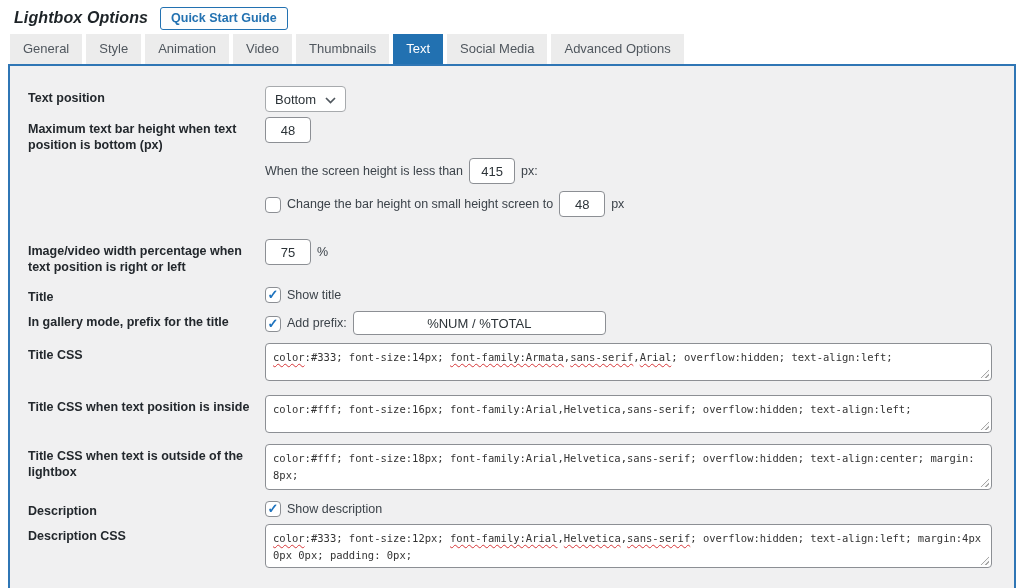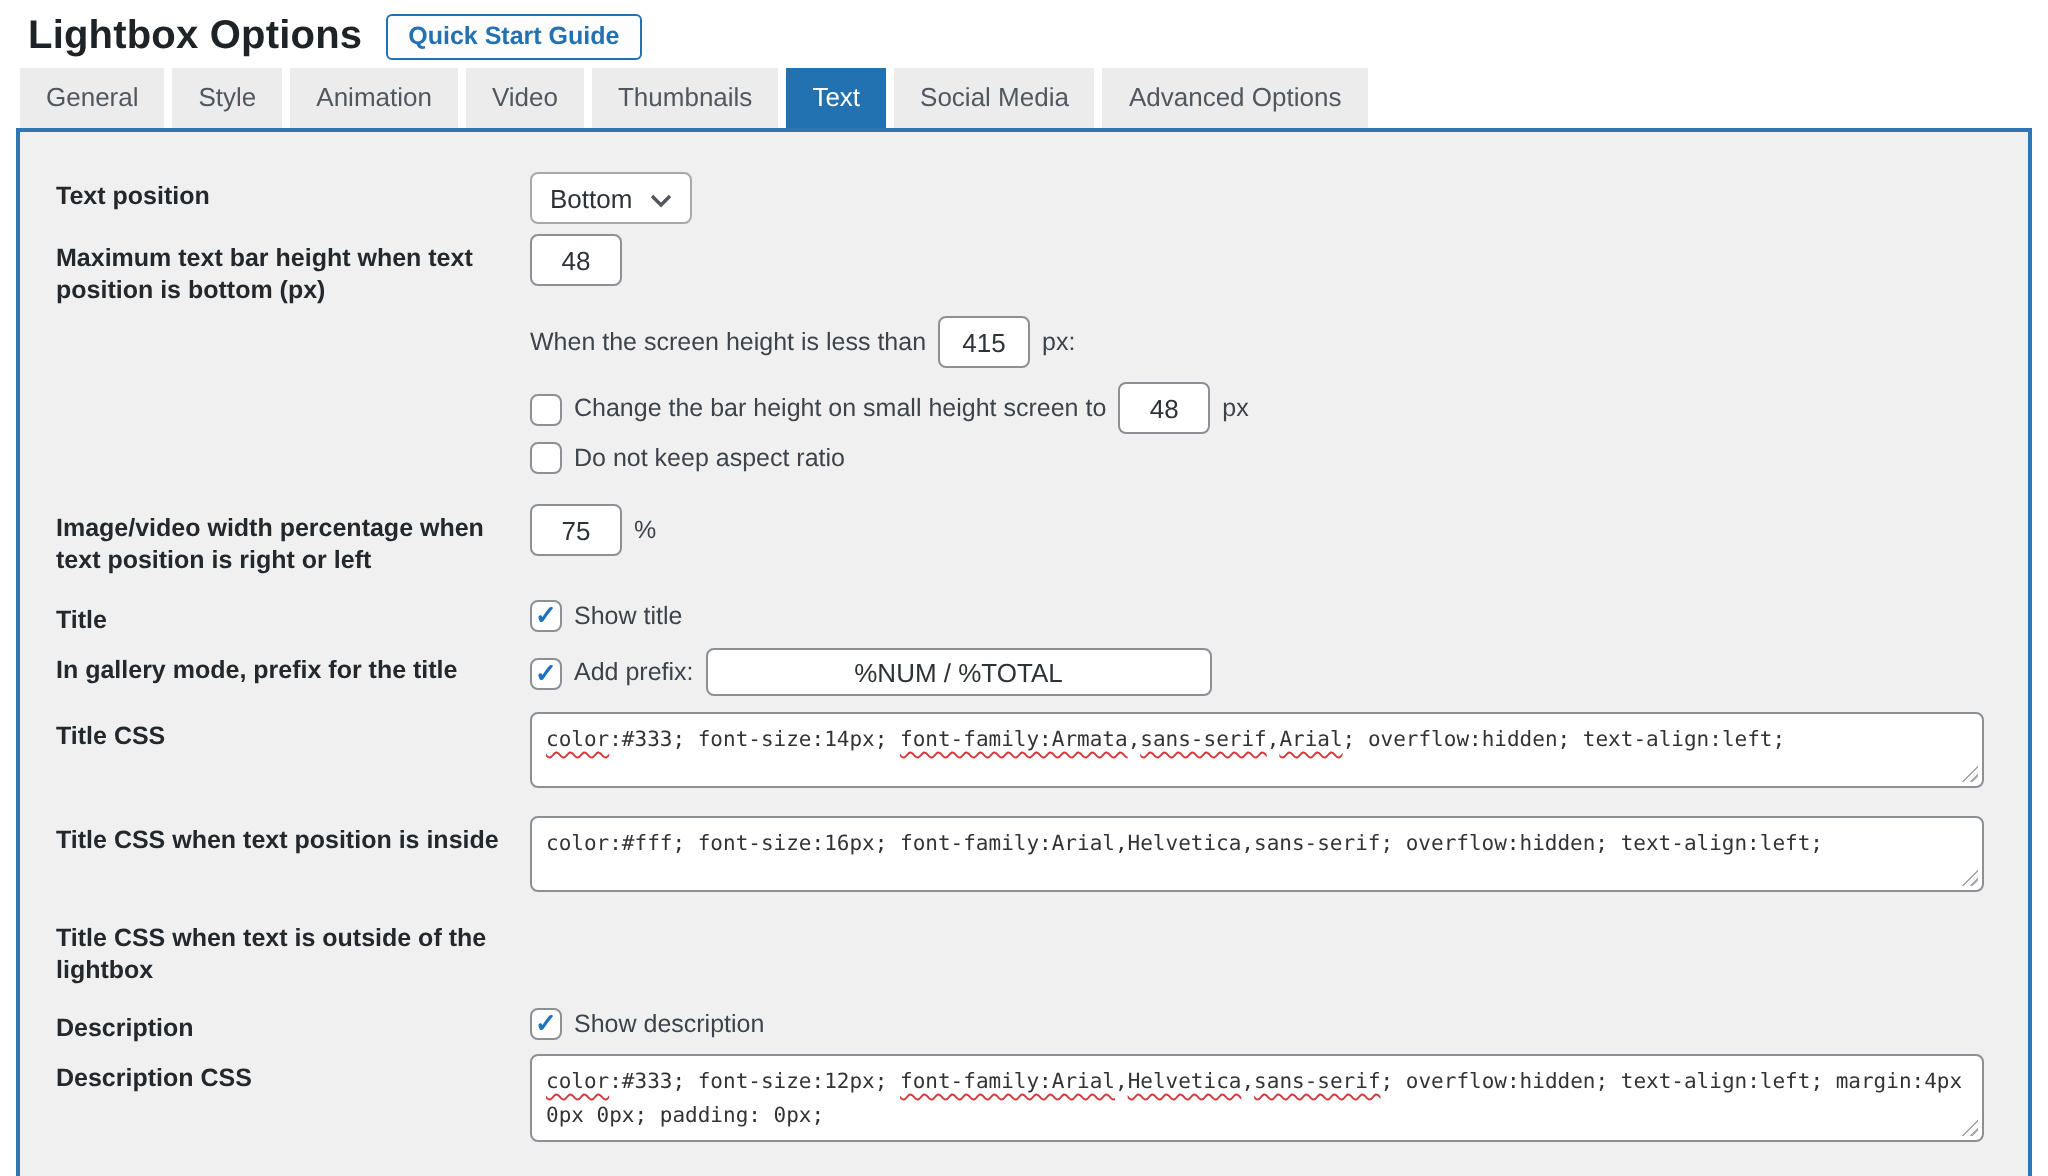--- a/index.html
+++ b/index.html
@@ -5,21 +5,21 @@
   * { box-sizing: border-box; margin: 0; padding: 0; }
   html,body { width:1024px; height:588px; overflow:hidden; }
   body {
     background:#fff;
     font-family:"Liberation Sans", sans-serif;
     color:#3c434a;
     font-size:13px;
   }
   
   .topbar { display:flex; align-items:center; gap:12px; padding:6px 0 0 14px; height:30px; }
-  .page-title { font-size:20px; font-weight:700; color:#1d2327; letter-spacing:.1px; }
+  .page-title { font-size:16px; font-weight:700; color:#1d2327; letter-spacing:.1px;font-style:italic; }
   .qsg-btn {
     display:inline-block; background:#fdfdfd; color:#2271b1;
     border:1px solid #2271b1; border-radius:3px;
     font-size:12.5px; font-weight:600; padding:3px 10px 4px; cursor:pointer;
     font-family:Liberation Sans, sans-serif;
   }
   
   .tabs { display:flex; gap:4px; padding-left:10px; margin-top:4px; }
   .tab {
     background:#ececec; color:#50575e; font-size:13px;
@@ -137,24 +137,20 @@
     <div class="field">
       <span class="checkbox"></span>
       <span class="cb-label">Change the bar height on small height screen to</span>
       <input type="text" class="num-input" value="48" style="">
       <span class="cb-label">px</span>
     </div>
   </div>
 
   <div class="row mb15">
     <div class="lbl"></div>
-    <div class="field">
-      <span class="checkbox"></span>
-      <span class="cb-label">Do not keep aspect ratio</span>
-    </div>
   </div>
 
   <div class="row mb11">
     <div class="lbl">Image/video width percentage when text position is right or left</div>
     <div class="field">
       <input type="text" class="num-input" value="75" style="">
       <span class="inline-txt">%</span>
     </div>
   </div>
 
@@ -184,20 +180,23 @@
 
   <div class="row mb11">
     <div class="lbl">Title CSS when text position is inside</div>
     <div class="field">
       <div class="cssbox h38"><span>color:#fff; font-size:16px; font-family:Arial,Helvetica,sans-serif; overflow:hidden; text-align:left;</span><span class="grip"></span></div>
     </div>
   </div>
 
   <div class="row mb10">
     <div class="lbl">Title CSS when text is outside of the lightbox</div>
+    <div class="field">
+      <div class="cssbox h46"><span>color:#fff; font-size:18px; font-family:Arial,Helvetica,sans-serif; overflow:hidden; text-align:center; margin: 8px;</span><span class="grip"></span></div>
+    </div>
   </div>
 
   <div class="row mb5">
     <div class="lbl cb-row">Description</div>
     <div class="field">
       <span class="checkbox checked"></span>
       <span class="cb-label">Show description</span>
     </div>
   </div>
 

